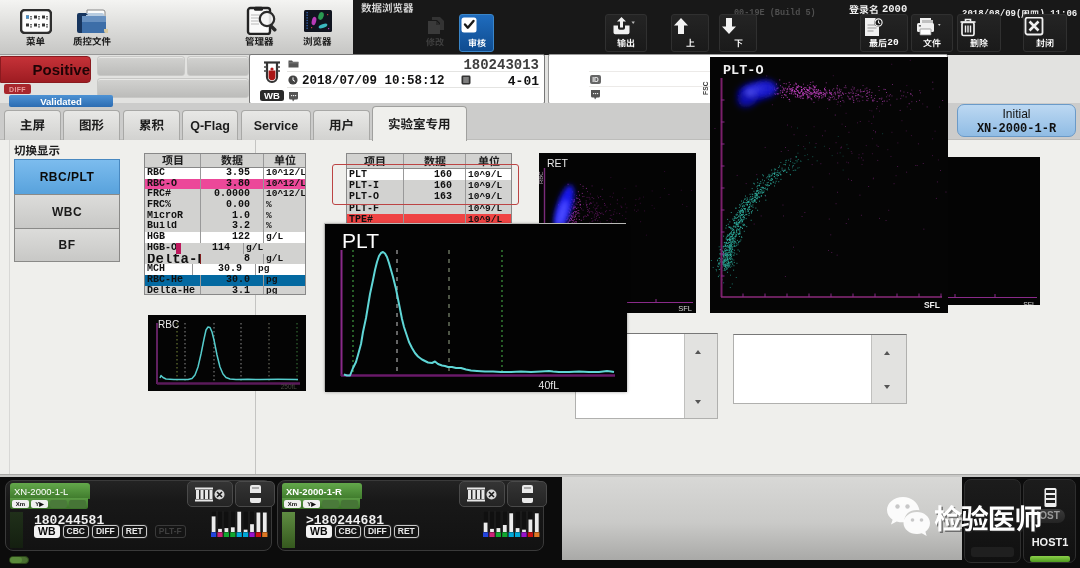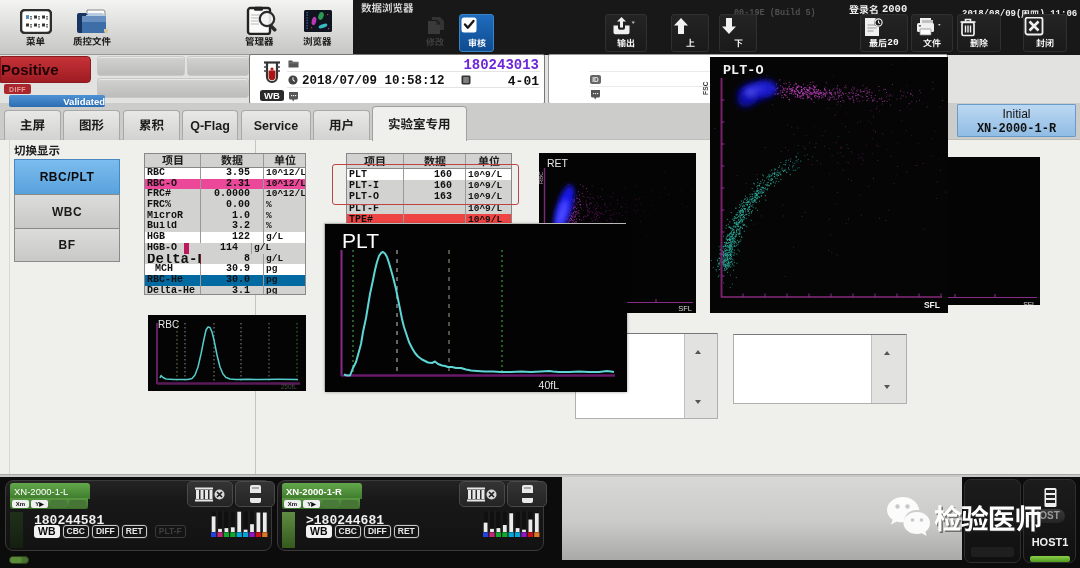--- a/index.html
+++ b/index.html
@@ -353,27 +353,27 @@
     <div style="position:absolute;left:0;top:23px;width:100%;display:flex;justify-content:center">
       <svg width="18.0" height="10.6" viewBox="0 0 18.0 10.6" xmlns="http://www.w3.org/2000/svg">
         <g fill="#fff" transform="translate(0,8.37) scale(0.00900,-0.00900)">
           <use href="#g30" x="0.0"></use>
           <use href="#g31" x="1000.0"></use>
         </g>
       </svg>
     </div>
   </div>
 <div class="abs" style="left:0px;top:55px;width:1080px;height:48px;background:#e2e2e0"></div>
-<div class="abs" style="left:0px;top:56px;width:91px;height:27px;background:linear-gradient(#c53238,#9e1c22);border-radius:0 4px 4px 0;border:1px solid #8a1a1f;display:flex;align-items:center;justify-content:flex-start">
+<div class="abs" style="left:0px;top:56px;width:91px;height:27px;background:linear-gradient(#c53238,#9e1c22);border-radius:0 4px 4px 0;border:1px solid #8a1a1f;display:flex;align-items:center;justify-content:flex-end">
     <span style="font-weight:bold;font-size:15px;color:#1f0406">Positive</span>
   </div>
 <div class="abs" style="left:4px;top:84px;width:27px;height:10px;background:#a8262c;border-radius:2px;display:flex;align-items:center;justify-content:center">
     <span style="font-weight:bold;font-size:7px;color:#e89a9a;letter-spacing:0.3px">DIFF</span>
   </div>
-<div class="abs" style="left:9px;top:95px;width:96px;height:12px;z-index:2;background:linear-gradient(#4e92d4,#2c6cb2);border-radius:2px;display:flex;align-items:center;justify-content:flex-end">
+<div class="abs" style="left:9px;top:95px;width:104px;height:12px;z-index:2;background:linear-gradient(#4e92d4,#2c6cb2);border-radius:2px;display:flex;align-items:center;justify-content:center">
     <span style="font-weight:bold;font-size:9.5px;color:#fff">Validated</span>
   </div>
 <div class="abs" style="left:97px;top:56px;width:88px;height:20px;background:linear-gradient(#d2d2d0,#bcbcba);border:1px solid #c8c8c6;border-radius:3px;box-shadow:inset 0 1px 0 #e8e8e6"></div>
 <div class="abs" style="left:187px;top:56px;width:62px;height:20px;background:linear-gradient(#d2d2d0,#bcbcba);border:1px solid #c8c8c6;border-radius:3px;box-shadow:inset 0 1px 0 #e8e8e6"></div>
 <div class="abs" style="left:97px;top:78px;width:152px;height:20px;background:linear-gradient(#d2d2d0,#bcbcba);border:1px solid #c8c8c6;border-radius:3px;box-shadow:inset 0 1px 0 #e8e8e6"></div>
 <div class="abs" style="left:249px;top:54px;width:296px;height:50px;background:#fff;border:1px solid #777;border-radius:2px">
     <div style="position:absolute;left:9px;top:5px">
       <svg width="26" height="44" viewBox="0 0 26 44">
 <path d="M8 3 v14 a5 5 0 0 0 10 0 V3" fill="none" stroke="#333" stroke-width="2.2"></path>
 <path d="M5 2.5 h16" stroke="#333" stroke-width="2.2"></path>
@@ -405,21 +405,21 @@
       </svg>
     </div>
     <div style="position:absolute;left:38px;top:36px">
       <svg width="11" height="11" viewBox="0 0 11 11">
         <path d="M1 1 h9 a0 0 0 0 1 0 0 v6 a1.5 1.5 0 0 1 -1.5 1.5 h-2 L5 10.6 4.2 8.5 h-1.7 A1.5 1.5 0 0 1 1 7 z" fill="#555"></path>
         <circle cx="3.6" cy="4.6" r="0.7" fill="#fff"></circle>
         <circle cx="5.6" cy="4.6" r="0.7" fill="#fff"></circle>
         <circle cx="7.6" cy="4.6" r="0.7" fill="#fff"></circle>
       </svg>
     </div>
-    <div style="position:absolute;right:5px;top:2px;font-size:14px;font-family:'Liberation Mono',monospace;font-weight:bold;color:#6d28d9">180243013</div>
+    <div style="position:absolute;right:5px;top:2px;font-size:14px;font-family:'Liberation Mono',monospace;font-weight:bold;color:#404040">180243013</div>
     <div style="position:absolute;left:52px;top:19px;font-size:12.5px;font-family:'Liberation Mono',monospace;font-weight:bold;color:#111">2018/07/09 10:58:12</div>
     <div style="position:absolute;right:5px;top:19px;font-size:13px;font-family:'Liberation Mono',monospace;font-weight:bold;color:#111">4-01</div>
   </div>
 <div class="abs" style="left:548px;top:54px;width:400px;height:50px;background:#fff;border:1px solid #999;border-radius:2px">
     <div style="position:absolute;left:40px;top:16px;right:2px;border-top:1px solid #eceae8"></div>
     <div style="position:absolute;left:40px;top:31px;right:2px;border-top:1px solid #eceae8"></div>
     <div style="position:absolute;left:41px;top:20px">
       <svg width="11" height="9" viewBox="0 0 11 9">
         <rect width="11" height="9" rx="2" fill="#666"></rect>
         <text x="5.5" y="7" text-anchor="middle" font-family="Liberation Sans,sans-serif" font-size="6.5" font-weight="bold" fill="#eee">ID</text>
@@ -533,21 +533,21 @@
         </svg>
       </div>
     </div>
     <div style="display:flex;height:10.7px;background:#fff">
       <div style="width:56px;font-family:'Liberation Mono',monospace;font-weight:bold;font-size:10px;color:#111;line-height:10.7px;white-space:nowrap;overflow:hidden;padding-left:2px;border-right:1px solid #999">RBC</div>
       <div style="width:63px;font-family:'Liberation Mono',monospace;font-weight:bold;font-size:10px;color:#111;line-height:10.7px;white-space:nowrap;overflow:hidden;text-align:right;padding-right:13px;border-right:1px solid #999">3.95</div>
       <div style="flex:1;font-family:'Liberation Mono',monospace;font-weight:bold;font-size:10px;color:#111;line-height:10.7px;white-space:nowrap;overflow:hidden;font-size:9.5px;padding-left:2px">10^12/L</div>
     </div>
     <div style="display:flex;height:10.7px;background:#ec4899">
       <div style="width:56px;font-family:'Liberation Mono',monospace;font-weight:bold;font-size:10px;color:#111;line-height:10.7px;white-space:nowrap;overflow:hidden;padding-left:2px;border-right:1px solid #999">RBC-O</div>
-      <div style="width:63px;font-family:'Liberation Mono',monospace;font-weight:bold;font-size:10px;color:#111;line-height:10.7px;white-space:nowrap;overflow:hidden;text-align:right;padding-right:13px;border-right:1px solid #999">2.31</div>
+      <div style="width:63px;font-family:'Liberation Mono',monospace;font-weight:bold;font-size:10px;color:#111;line-height:10.7px;white-space:nowrap;overflow:hidden;text-align:right;padding-right:13px;border-right:1px solid #999">3.80</div>
       <div style="flex:1;font-family:'Liberation Mono',monospace;font-weight:bold;font-size:10px;color:#111;line-height:10.7px;white-space:nowrap;overflow:hidden;font-size:9.5px;padding-left:2px">10^12/L</div>
     </div>
     <div style="display:flex;height:10.7px;background:#d2d2d0">
       <div style="width:56px;font-family:'Liberation Mono',monospace;font-weight:bold;font-size:10px;color:#111;line-height:10.7px;white-space:nowrap;overflow:hidden;padding-left:2px;border-right:1px solid #999">FRC#</div>
       <div style="width:63px;font-family:'Liberation Mono',monospace;font-weight:bold;font-size:10px;color:#111;line-height:10.7px;white-space:nowrap;overflow:hidden;text-align:right;padding-right:13px;border-right:1px solid #999">0.0000</div>
       <div style="flex:1;font-family:'Liberation Mono',monospace;font-weight:bold;font-size:10px;color:#111;line-height:10.7px;white-space:nowrap;overflow:hidden;font-size:9.5px;padding-left:2px">10^12/L</div>
     </div>
     <div style="display:flex;height:10.7px;background:#d2d2d0">
       <div style="width:56px;font-family:'Liberation Mono',monospace;font-weight:bold;font-size:10px;color:#111;line-height:10.7px;white-space:nowrap;overflow:hidden;padding-left:2px;border-right:1px solid #999">FRC%</div>
       <div style="width:63px;font-family:'Liberation Mono',monospace;font-weight:bold;font-size:10px;color:#111;line-height:10.7px;white-space:nowrap;overflow:hidden;text-align:right;padding-right:13px;border-right:1px solid #999">0.00</div>
@@ -562,31 +562,31 @@
       <div style="width:56px;font-family:'Liberation Mono',monospace;font-weight:bold;font-size:10px;color:#111;line-height:10.7px;white-space:nowrap;overflow:hidden;padding-left:2px;border-right:1px solid #999">Build</div>
       <div style="width:63px;font-family:'Liberation Mono',monospace;font-weight:bold;font-size:10px;color:#111;line-height:10.7px;white-space:nowrap;overflow:hidden;text-align:right;padding-right:13px;border-right:1px solid #999">3.2</div>
       <div style="flex:1;font-family:'Liberation Mono',monospace;font-weight:bold;font-size:10px;color:#111;line-height:10.7px;white-space:nowrap;overflow:hidden;font-size:9.5px;padding-left:2px">%</div>
     </div>
     <div style="display:flex;height:10.7px;background:#fff">
       <div style="width:56px;font-family:'Liberation Mono',monospace;font-weight:bold;font-size:10px;color:#111;line-height:10.7px;white-space:nowrap;overflow:hidden;padding-left:2px;border-right:1px solid #999">HGB</div>
       <div style="width:63px;font-family:'Liberation Mono',monospace;font-weight:bold;font-size:10px;color:#111;line-height:10.7px;white-space:nowrap;overflow:hidden;text-align:right;padding-right:13px;border-right:1px solid #999">122</div>
       <div style="flex:1;font-family:'Liberation Mono',monospace;font-weight:bold;font-size:10px;color:#111;line-height:10.7px;white-space:nowrap;overflow:hidden;font-size:9.5px;padding-left:2px">g/L</div>
     </div>
     <div style="display:flex;height:10.7px;background:#d2d2d0">
-      <div style="width:44px;font-family:'Liberation Mono',monospace;font-weight:bold;font-size:10px;color:#111;line-height:10.7px;white-space:nowrap;overflow:hidden;padding-left:2px;border-right:5px solid #be185d">HGB-O</div>
+      <div style="width:36px;font-family:'Liberation Mono',monospace;font-weight:bold;font-size:10px;color:#111;line-height:10.7px;white-space:nowrap;overflow:hidden;padding-left:2px;border-right:5px solid #be185d">HGB-O</div>
       <div style="width:63px;font-family:'Liberation Mono',monospace;font-weight:bold;font-size:10px;color:#111;line-height:10.7px;white-space:nowrap;overflow:hidden;text-align:right;padding-right:13px;border-right:1px solid #999">114</div>
       <div style="flex:1;font-family:'Liberation Mono',monospace;font-weight:bold;font-size:10px;color:#111;line-height:10.7px;white-space:nowrap;overflow:hidden;font-size:9.5px;padding-left:2px">g/L</div>
     </div>
     <div style="display:flex;height:10.7px;background:#d2d2d0">
       <div style="width:56px;font-family:'Liberation Mono',monospace;font-weight:bold;font-size:14px;color:#111;line-height:10.7px;white-space:nowrap;overflow:hidden;padding-left:2px;border-right:1px solid #7f1d1d">Delta-HGB</div>
       <div style="width:63px;font-family:'Liberation Mono',monospace;font-weight:bold;font-size:10px;color:#111;line-height:10.7px;white-space:nowrap;overflow:hidden;text-align:right;padding-right:13px;border-right:1px solid #999">8</div>
       <div style="flex:1;font-family:'Liberation Mono',monospace;font-weight:bold;font-size:10px;color:#111;line-height:10.7px;white-space:nowrap;overflow:hidden;font-size:9.5px;padding-left:2px">g/L</div>
     </div>
     <div style="display:flex;height:10.7px;background:#fff">
-      <div style="width:56px;font-family:'Liberation Mono',monospace;font-weight:bold;font-size:10px;color:#111;line-height:10.7px;white-space:nowrap;overflow:hidden;padding-left:10px;border-right:1px solid #999">MCH</div>
+      <div style="width:48px;font-family:'Liberation Mono',monospace;font-weight:bold;font-size:10px;color:#111;line-height:10.7px;white-space:nowrap;overflow:hidden;padding-left:2px;border-right:1px solid #999">MCH</div>
       <div style="width:63px;font-family:'Liberation Mono',monospace;font-weight:bold;font-size:10px;color:#111;line-height:10.7px;white-space:nowrap;overflow:hidden;text-align:right;padding-right:13px;border-right:1px solid #999">30.9</div>
       <div style="flex:1;font-family:'Liberation Mono',monospace;font-weight:bold;font-size:10px;color:#111;line-height:10.7px;white-space:nowrap;overflow:hidden;font-size:9.5px;padding-left:2px">pg</div>
     </div>
     <div style="display:flex;height:10.7px;background:#0369a1">
       <div style="width:56px;font-family:'Liberation Mono',monospace;font-weight:bold;font-size:10px;color:#111;line-height:10.7px;white-space:nowrap;overflow:hidden;padding-left:2px;border-right:1px solid #999">RBC-He</div>
       <div style="width:63px;font-family:'Liberation Mono',monospace;font-weight:bold;font-size:10px;color:#111;line-height:10.7px;white-space:nowrap;overflow:hidden;text-align:right;padding-right:13px;border-right:1px solid #999">30.0</div>
       <div style="flex:1;font-family:'Liberation Mono',monospace;font-weight:bold;font-size:10px;color:#111;line-height:10.7px;white-space:nowrap;overflow:hidden;font-size:9.5px;padding-left:2px">pg</div>
     </div>
     <div style="display:flex;height:10.7px;background:#d2d2d0">
       <div style="width:56px;font-family:'Liberation Mono',monospace;font-weight:bold;font-size:10px;color:#111;line-height:10.7px;white-space:nowrap;overflow:hidden;padding-left:2px;border-right:1px solid #999">Delta-He</div>
@@ -2656,21 +2656,21 @@
       <line x1="11" y1="131" x2="14.5" y2="131" stroke="#8a2a8a" stroke-width="1"></line>
       <line x1="11" y1="153" x2="14.5" y2="153" stroke="#8a2a8a" stroke-width="1"></line>
       <line x1="11" y1="175" x2="14.5" y2="175" stroke="#8a2a8a" stroke-width="1"></line>
       <line x1="11" y1="197" x2="14.5" y2="197" stroke="#8a2a8a" stroke-width="1"></line>
       <line x1="11" y1="219" x2="14.5" y2="219" stroke="#8a2a8a" stroke-width="1"></line>
       <text x="13" y="17" font-family="Liberation Mono,monospace" font-weight="bold" font-size="13.5" fill="#f0f0f0">PLT-O</text>
       <text x="230" y="251" text-anchor="end" font-family="Liberation Sans,sans-serif" font-weight="bold" font-size="8.5" fill="#f0f0f0">SFL</text>
     </svg>
   </div>
 <div class="abs" style="left:702px;top:95px;z-index:5;transform:rotate(-90deg);transform-origin:left top;font-size:6.5px;color:#3a3a3a;font-weight:bold;letter-spacing:0.2px;font-family:'Liberation Sans',sans-serif">FSC</div>
-<div class="abs" style="left:957px;top:104px;width:119px;height:33px;z-index:5;background:linear-gradient(#bcd8f2,#90bce4);border:1px solid #6a9ac8;border-radius:1px">
+<div class="abs" style="left:957px;top:104px;width:119px;height:33px;z-index:5;background:linear-gradient(#bcd8f2,#90bce4);border:1px solid #6a9ac8;border-radius:7px">
     <div style="text-align:center;font-size:12px;color:#111;line-height:15px;padding-top:2px">Initial</div>
     <div style="text-align:center;font-family:'Liberation Mono',monospace;font-weight:bold;font-size:12px;color:#111">XN-2000-1-R</div>
   </div>
 <div class="abs" style="left:0px;top:474px;width:1080px;height:3px;background:#c8c8c6;border-top:1px solid #a8a8a6"></div>
 <div class="abs" style="left:0px;top:477px;width:1080px;height:91px;background:#0c0c0c"></div>
 <div class="abs" style="left:5px;top:480px;width:267px;height:71px;background:linear-gradient(#232323,#181818 30%,#121212);border:1px solid #3a3a3a;border-radius:8px;z-index:1"></div>
 <div class="abs" style="left:10px;top:483px;width:80px;height:16px;z-index:2;background:linear-gradient(#63a84b,#3f7a2c);border-radius:3px 3px 0 0;display:flex;align-items:center;padding-left:4px">
     <span style="color:#fff;font-size:9.5px;font-weight:normal">XN-2000-1-L</span>
   </div>
 <div class="abs" style="left:10px;top:498px;width:78px;height:11px;z-index:2;background:linear-gradient(#5a9a44,#3a7028);border-radius:0 0 2px 2px;padding:1.5px 0 0 2px;font-size:0;line-height:0;white-space:nowrap"><span style="display:inline-block;vertical-align:top;background:#f0f0f0;border-radius:2px;width:17px;height:8px;font-size:6px;font-weight:bold;color:#111;text-align:center;line-height:8px">Xm</span><span style="display:inline-block;vertical-align:top;background:#f0f0f0;border-radius:2px;width:17px;height:8px;font-size:6px;font-weight:bold;color:#111;text-align:center;line-height:8px;margin-left:2px">Y▶</span><span style="display:inline-block;vertical-align:top;background:#4a7a3a;border-radius:2px;width:17px;height:8px;margin-left:2px"></span><span style="display:inline-block;vertical-align:top;background:#467536;border-radius:2px;width:17px;height:8px;margin-left:2px"></span></div>

